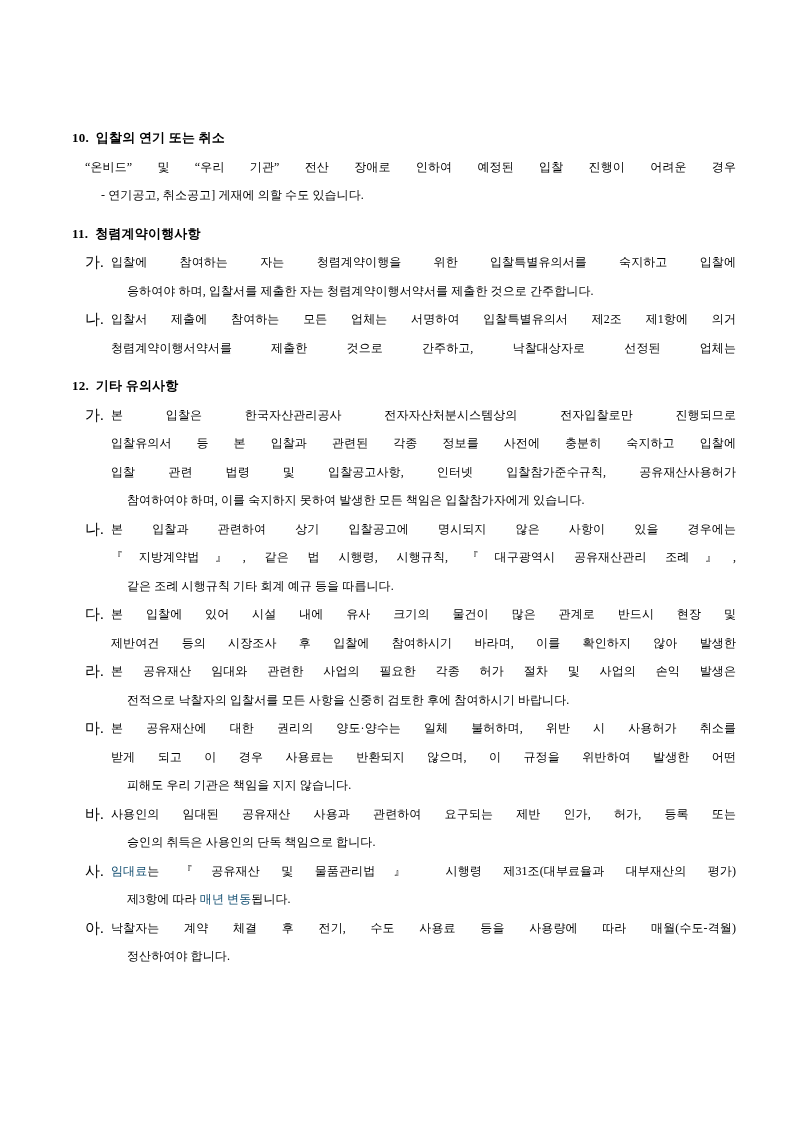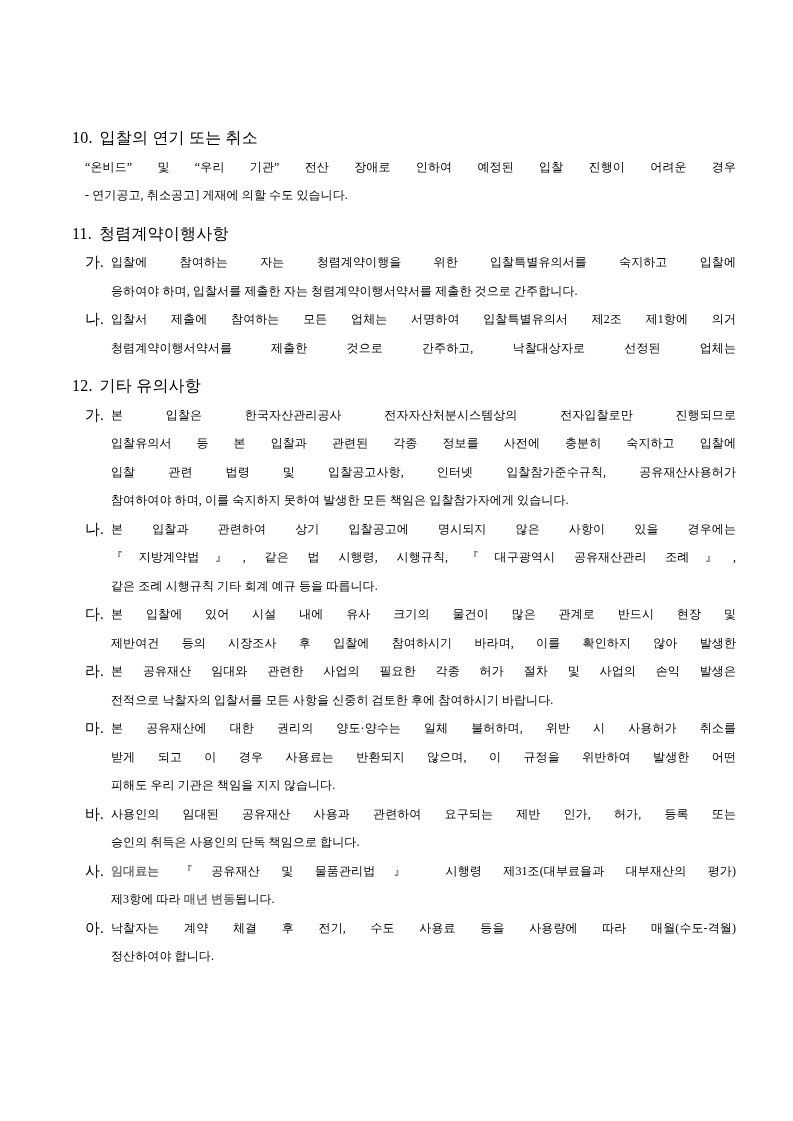--- a/index.html
+++ b/index.html
@@ -19,22 +19,22 @@
   .content {
     position:absolute;
     left:72px;
     top:124px;
     width:664px;
   }
   .sec { margin:0; }
   .sec + .sec { margin-top:0; }
   .sec-h {
     margin:10px 0 0 0;
-    font-size:16px;
-    font-weight:normal;
+    font-size:13px;
+    font-weight:bold;
     line-height:28.5px;
     letter-spacing:0.2px;
     white-space:nowrap;
   }
   .sec:first-child .sec-h { margin-top:0; }
   .sec-h .sec-num { margin-right:7px; }
   .body-block { margin-left:13px; }
   .para { }
   .item { display:flex; align-items:flex-start; }
   .marker {
@@ -52,24 +52,25 @@
   }
   .ln {
     text-align:justify;
     -moz-text-align-last:justify;
     text-align-last:justify;
   }
   .lnl {
     text-align:left;
     -moz-text-align-last:left;
     text-align-last:left;
+    margin-left:16px;
   }
   .em {
-    color:#737373;
-    font-weight:bold;
+    color:#0c4a6e;
+    font-weight:normal;
   }
 </style>
 </head>
 <body>
 
 <div class="page">
   <div class="content">
 
     <div class="sec">
       <h2 class="sec-h"><span class="sec-num">10.</span><span>입찰의 연기 또는 취소</span></h2>

